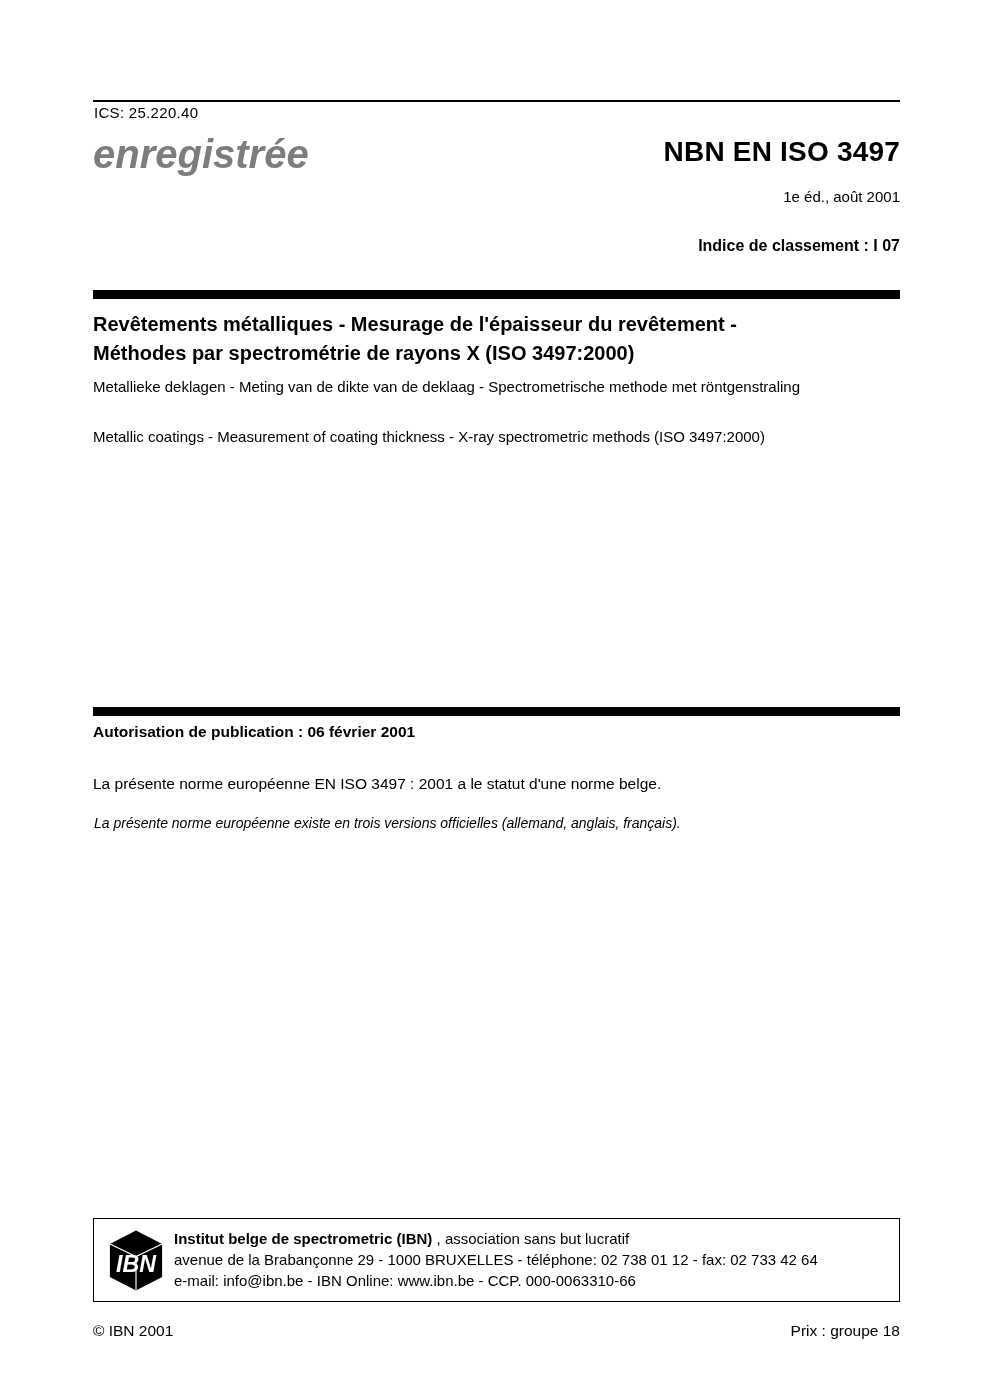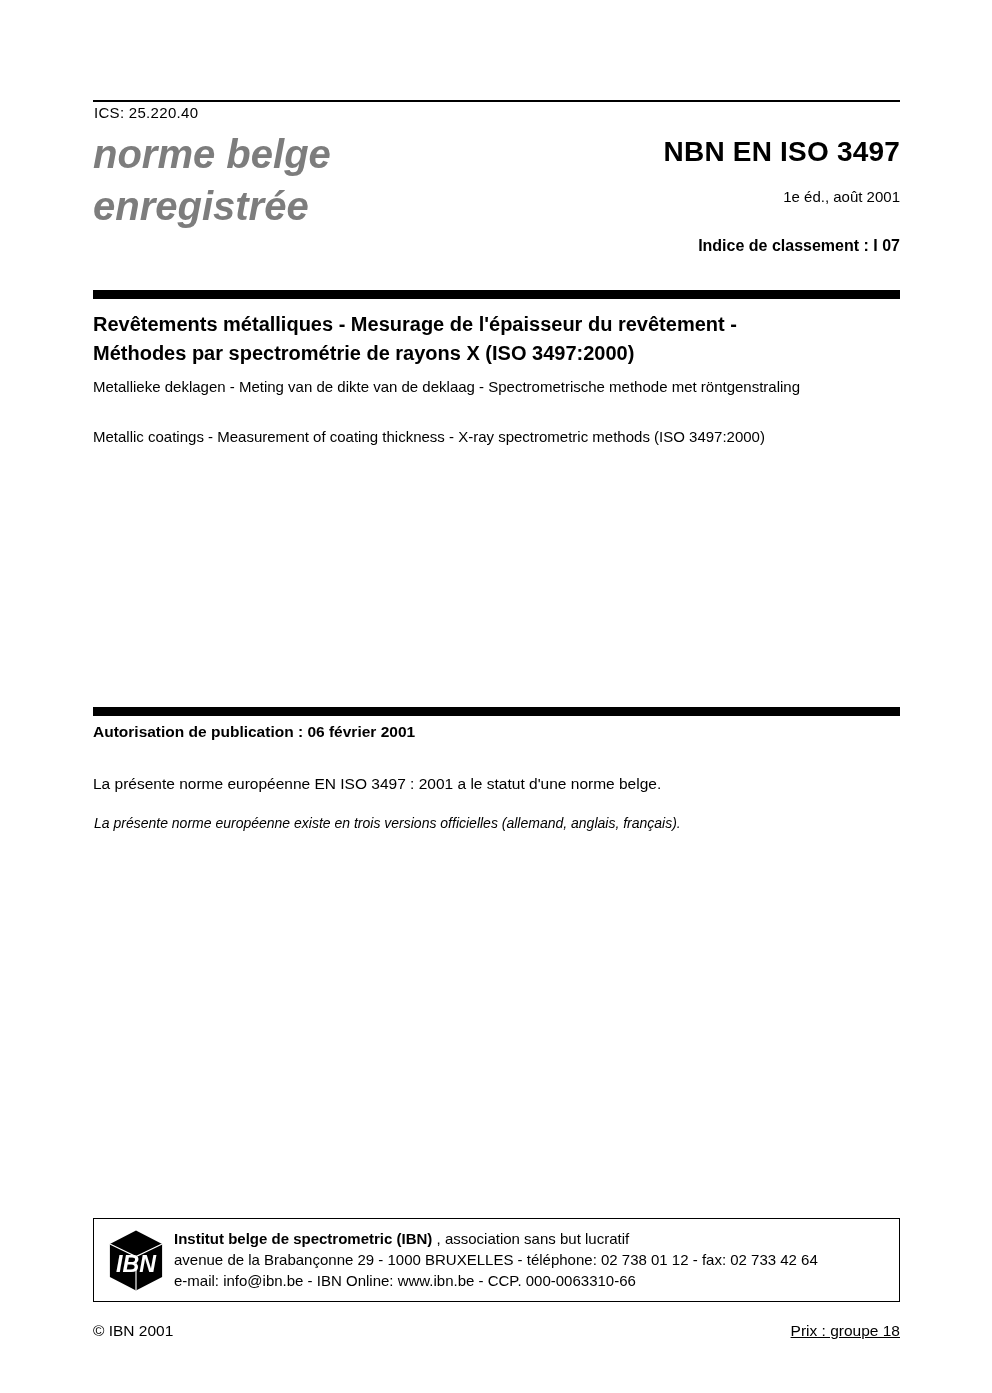--- a/index.html
+++ b/index.html
@@ -129,34 +129,32 @@
     position: absolute;
     left: 93px; top: 1322px;
     font-size: 15.5px;
   }
 
   .footer-price {
     position: absolute;
     right: 92px; top: 1322px;
     font-size: 15.5px;
     text-align: right;
-    text-decoration: underline;
   }
 </style>
 </head>
 <body>
 
 <div class="page">
 
   <div class="ics">ICS: 25.220.40</div>
 
   <div class="top-rule"></div>
 
   <div class="masthead-title">
-    <div>norme belge</div>
     <div>enregistrée</div>
   </div>
 
   <div class="doc-number">NBN EN ISO 3497</div>
 
   <div class="edition">1e éd., août 2001</div>
 
   <div class="classement">Indice de classement : I 07</div>
 
   <div class="bar bar-1"></div>

